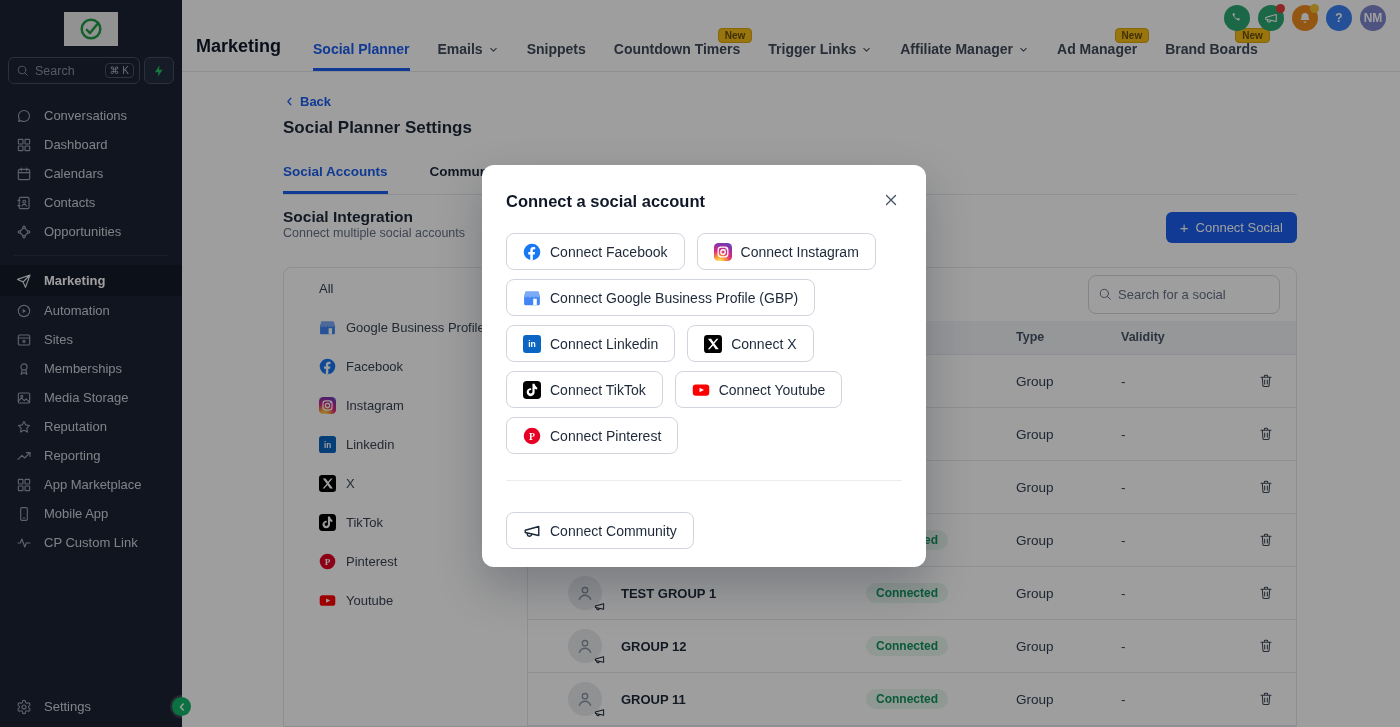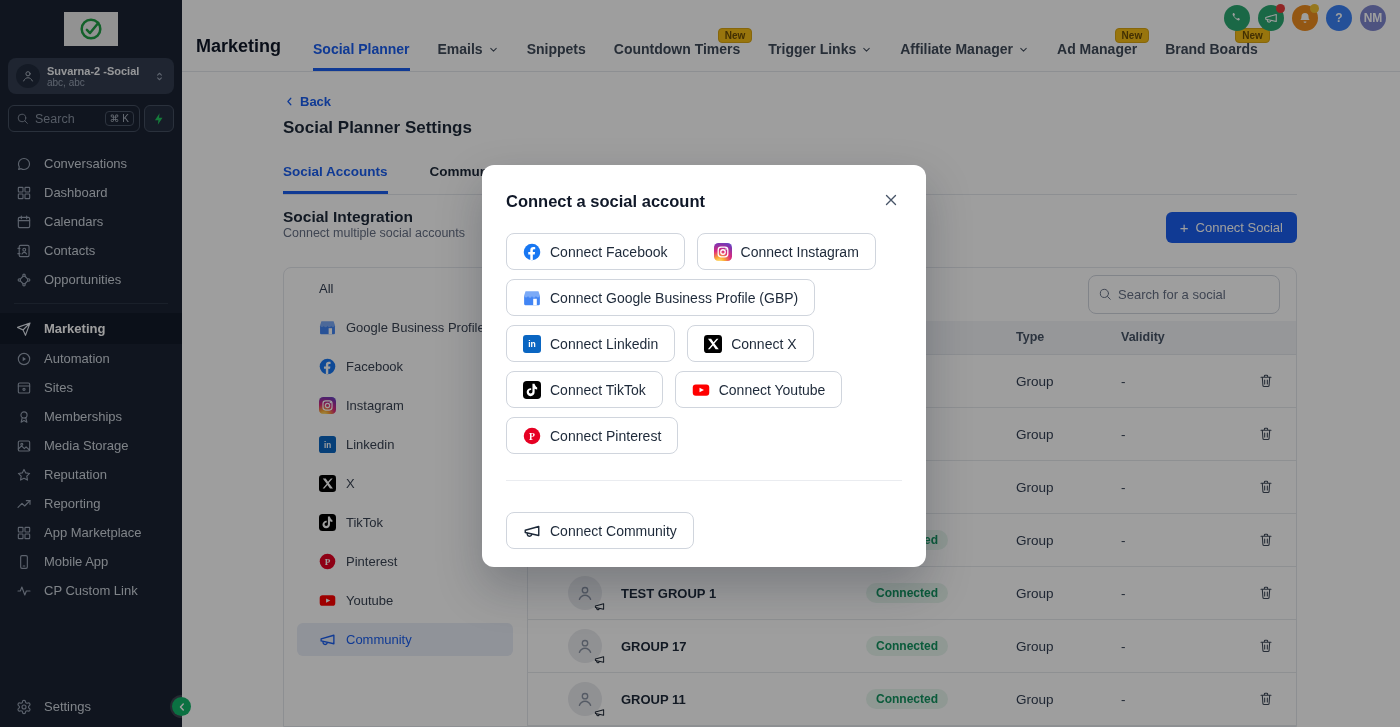--- a/index.html
+++ b/index.html
@@ -91,38 +91,20 @@
 </head>
 <body>
 
 <div class="app">
   <aside class="sidebar">
     <div class="logo-box">
       <svg width="26" height="26" viewBox="0 0 24 24" fill="none" stroke="#1f9d44" stroke-width="2.3" stroke-linecap="round" stroke-linejoin="round">
           <circle cx="12" cy="12" r="8.6"></circle>
           <path d="m8.2 12.8 2.9 2.9 7.6-9.2"></path>
         </svg>
-    </div>
-    <div class="account">
-      <span class="acc-avatar" id="acc-avatar-ic">
-          <svg width="14" height="14" viewBox="0 0 24 24" fill="none" stroke="currentColor" stroke-width="1.7" stroke-linecap="round" stroke-linejoin="round">
-            <circle cx="12" cy="8.2" r="3.6"></circle>
-            <path d="M4.5 20.5c1.6-3.8 4.6-5.5 7.5-5.5s5.9 1.7 7.5 5.5"></path>
-          </svg>
-        </span>
-      <div class="acc-meta">
-        <div class="acc-name">Suvarna-2 -Social</div>
-        <div class="acc-sub">abc, abc</div>
-      </div>
-      <span class="acc-chev" id="acc-chev-ic">
-          <svg width="13" height="13" viewBox="0 0 24 24" fill="none" stroke="currentColor" stroke-width="2" stroke-linecap="round" stroke-linejoin="round">
-            <path d="m8.5 9.5 3.5-3.5 3.5 3.5"></path>
-            <path d="m8.5 14.5 3.5 3.5 3.5-3.5"></path>
-          </svg>
-        </span>
     </div>
     <div class="search-row">
       <div class="s-input">
         <span id="sb-search-ic" style="display:flex">
             <svg width="13" height="13" viewBox="0 0 24 24" fill="none" stroke="currentColor" stroke-width="1.7" stroke-linecap="round" stroke-linejoin="round">
               <circle cx="11" cy="11" r="7"></circle>
               <path d="M21 21l-4.6-4.6"></path>
             </svg>
           </span>
         <span class="ph">Search</span>
@@ -489,29 +471,20 @@
               </li>
               <li class="soc-item">
                 <span class="bi">
                   <svg width="17" height="17" viewBox="0 0 24 24">
                     <rect x="1" y="4.5" width="22" height="15" rx="4" fill="#FF0000"></rect>
                     <path d="m10 9 6 3-6 3z" fill="#fff"></path>
                   </svg>
                 </span>
                 <span>Youtube</span>
               </li>
-              <li class="soc-item active">
-                <span class="bi">
-                  <svg width="17" height="17" viewBox="0 0 24 24" fill="none" stroke="currentColor" stroke-width="1.9" stroke-linecap="round" stroke-linejoin="round">
-                    <path d="m3 11 18-5v12L3 14v-3z"></path>
-                    <path d="M11.6 16.8a3 3 0 1 1-5.8-1.6"></path>
-                  </svg>
-                </span>
-                <span>Community</span>
-              </li>
             </ul>
         </div>
         <div class="table-area">
           <div class="table-search-row">
             <div class="t-search">
               <span id="tb-search-ic" style="display:flex">
                   <svg width="14" height="14" viewBox="0 0 24 24" fill="none" stroke="currentColor" stroke-width="1.7" stroke-linecap="round" stroke-linejoin="round">
                     <circle cx="11" cy="11" r="7"></circle>
                     <path d="M21 21l-4.6-4.6"></path>
                   </svg>
@@ -664,21 +637,21 @@
                     <circle cx="12" cy="8.2" r="3.6"></circle>
                     <path d="M4.5 20.5c1.6-3.8 4.6-5.5 7.5-5.5s5.9 1.7 7.5 5.5"></path>
                   </svg>
                   <span class="mini">
                     <svg width="11" height="11" viewBox="0 0 24 24" fill="none" stroke="currentColor" stroke-width="2.2" stroke-linecap="round" stroke-linejoin="round">
                       <path d="m3 11 18-5v12L3 14v-3z"></path>
                       <path d="M11.6 16.8a3 3 0 1 1-5.8-1.6"></path>
                     </svg>
                   </span>
                 </div>
-                <div class="row-name">GROUP 17</div>
+                <div class="row-name">GROUP 12</div>
                 <div><span class="pill">Connected</span></div>
                 <div class="cell">Group</div>
                 <div class="cell">-</div>
                 <button class="trash-btn">
                   <span style="display:flex">
                     <svg width="16" height="16" viewBox="0 0 24 24" fill="none" stroke="currentColor" stroke-width="1.6" stroke-linecap="round" stroke-linejoin="round">
                       <path d="M4.5 6.5h15M9.5 6.2V4.8c0-.7.6-1.3 1.3-1.3h2.4c.7 0 1.3.6 1.3 1.3v1.4M6.5 6.7l.8 11.8c.1 1 .9 1.7 1.9 1.7h5.6c1 0 1.8-.7 1.9-1.7l.8-11.8"></path>
                       <path d="M10 10.5v6M14 10.5v6"></path>
                     </svg>
                   </span>

